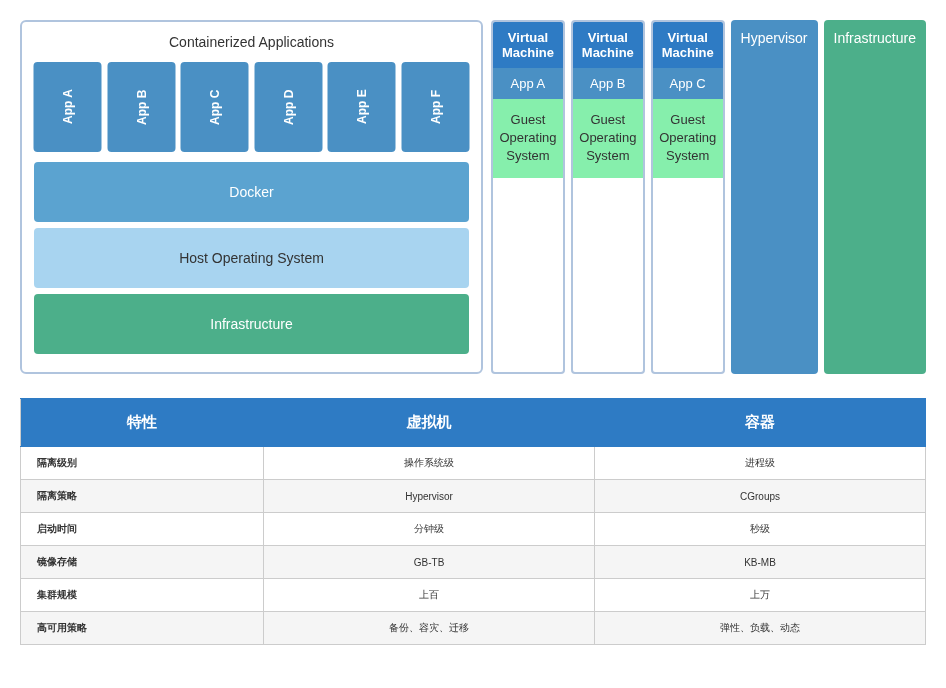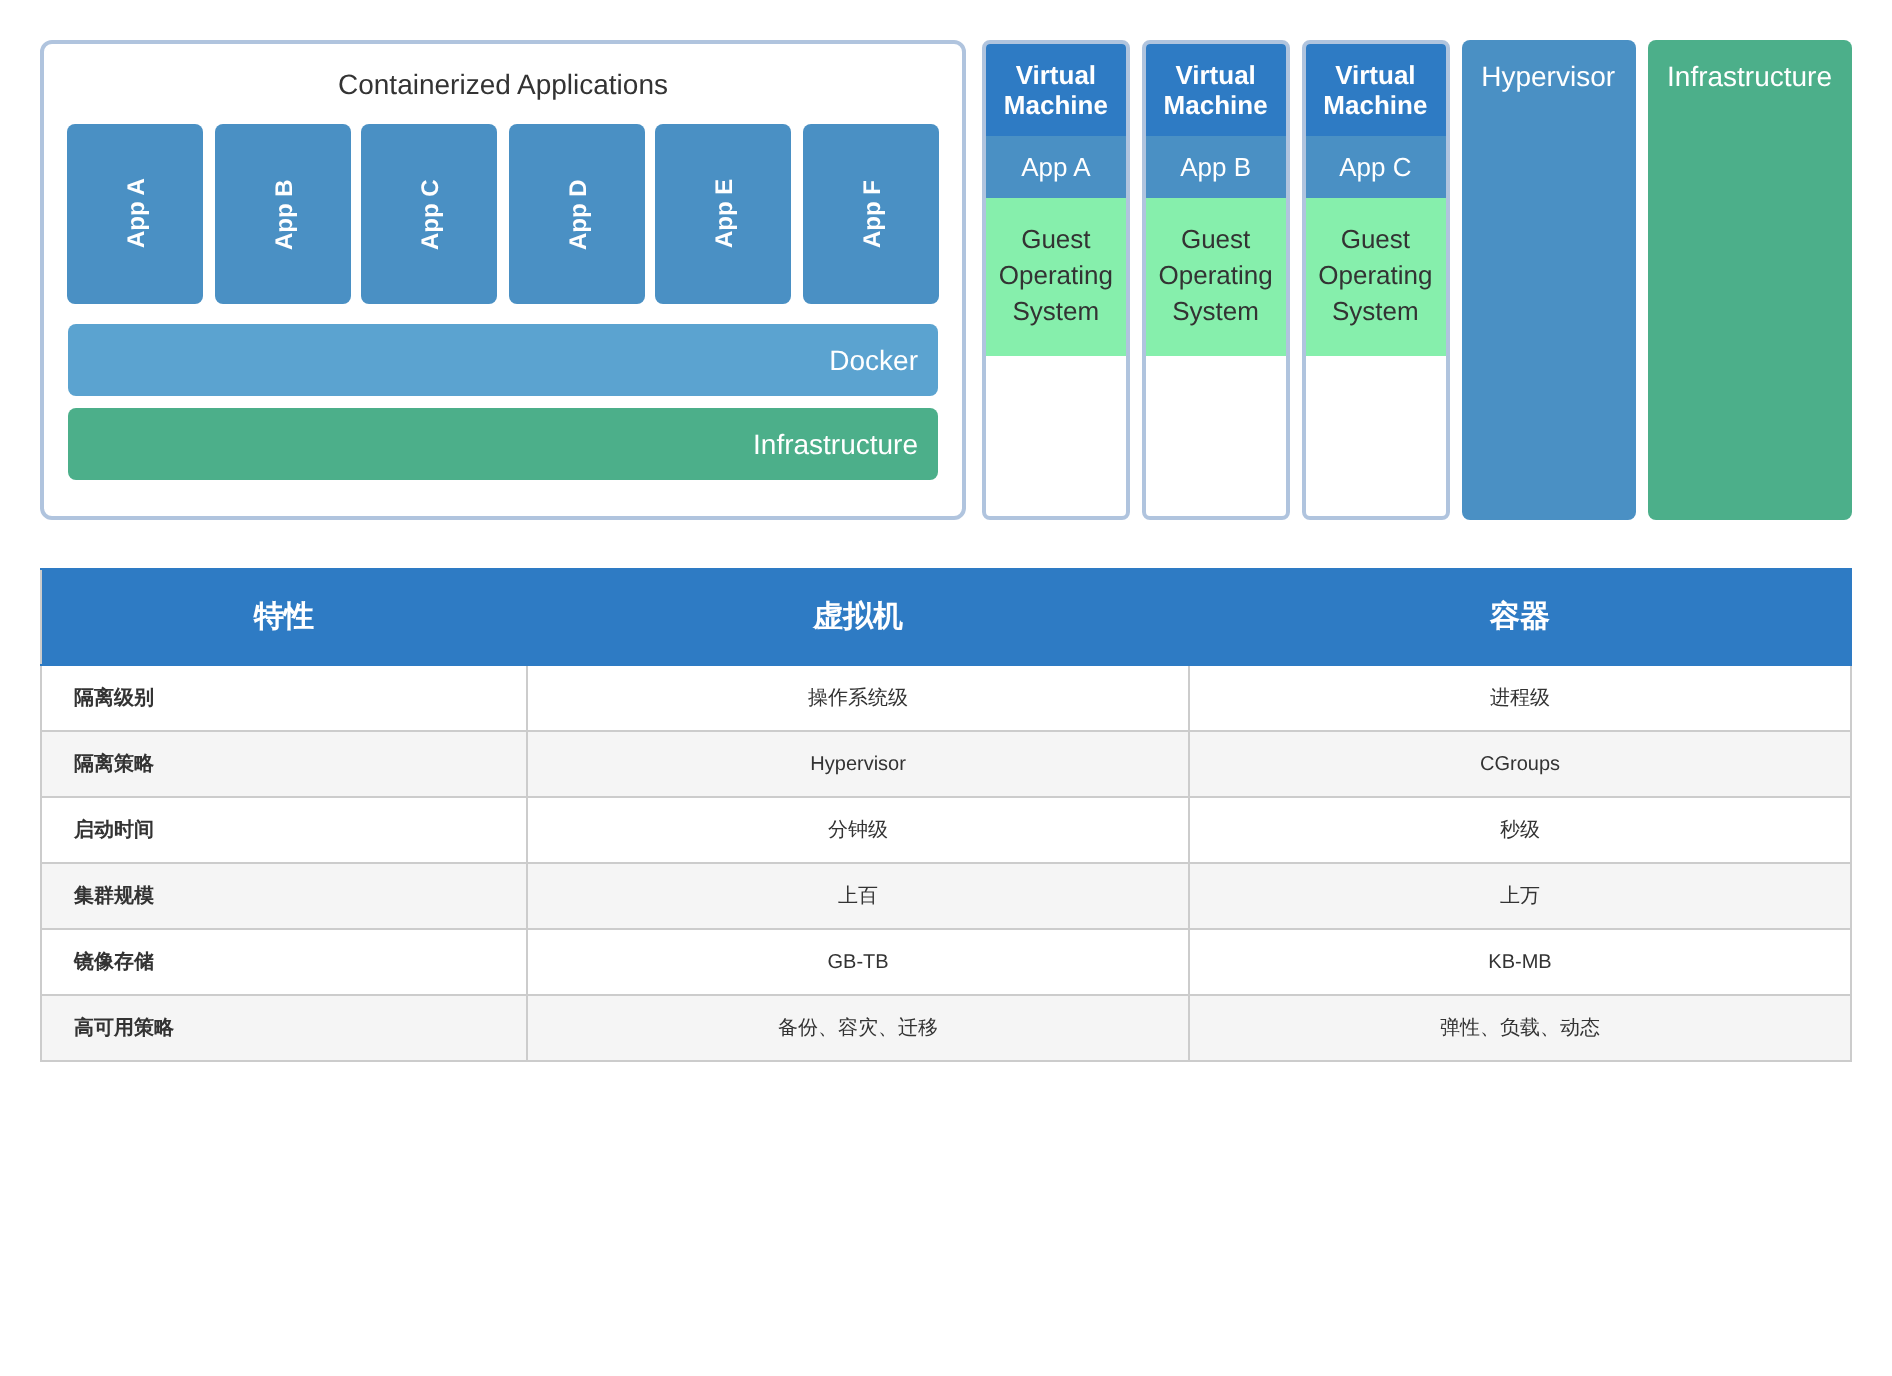--- a/index.html
+++ b/index.html
@@ -51,23 +51,23 @@
       height: 90px;
       font-size: 12px;
       writing-mode: vertical-rl;
       text-orientation: mixed;
       transform: rotate(180deg);
       font-weight: bold;
     }
 
     .layer-box {
       width: 100%;
-      padding: 10px;
-      border-radius: 4px;
-      text-align: right;
+      padding: 22px;
+      border-radius: 4px;
+      text-align: center;
       margin-bottom: 6px;
       font-size: 14px;
     }
 
     .docker-layer {
       background: #5ba3d0;
       color: white;
     }
 
     .host-os-layer {
@@ -206,20 +206,21 @@
     <div class="apps-row">
 
     <div class="app-box">App A</div>
         <div class="app-box">App B</div>
         <div class="app-box">App C</div>
         <div class="app-box">App D</div>
         <div class="app-box">App E</div>
         <div class="app-box">App F</div>
       </div>
     <div class="layer-box docker-layer">Docker</div>
+    <div class="layer-box host-os-layer">Host Operating System</div>
     <div class="layer-box infra-layer">Infrastructure</div>
   </div>
 
   <div class="vm-section">
     <div class="vm-machines-row">
 
     <div class="vm-card">
           <div class="vm-card-header">Virtual Machine</div>
           <div class="vm-card-app">App A</div>
           <div class="vm-card-guest-os">Guest<br>Operating<br>System</div>
@@ -261,28 +262,28 @@
         <td>隔离策略</td>
         <td>Hypervisor</td>
         <td>CGroups</td>
       </tr>
       <tr>
         <td>启动时间</td>
         <td>分钟级</td>
         <td>秒级</td>
       </tr>
       <tr>
+        <td>镜像存储</td>
+        <td>GB-TB</td>
+        <td>KB-MB</td>
+      </tr>
+      <tr>
         <td>集群规模</td>
         <td>上百</td>
         <td>上万</td>
       </tr>
       <tr>
-        <td>镜像存储</td>
-        <td>GB-TB</td>
-        <td>KB-MB</td>
-      </tr>
-      <tr>
         <td>高可用策略</td>
         <td>备份、容灾、迁移</td>
         <td>弹性、负载、动态</td>
       </tr>
     </tbody>
 </table>
 
 </body></html>

